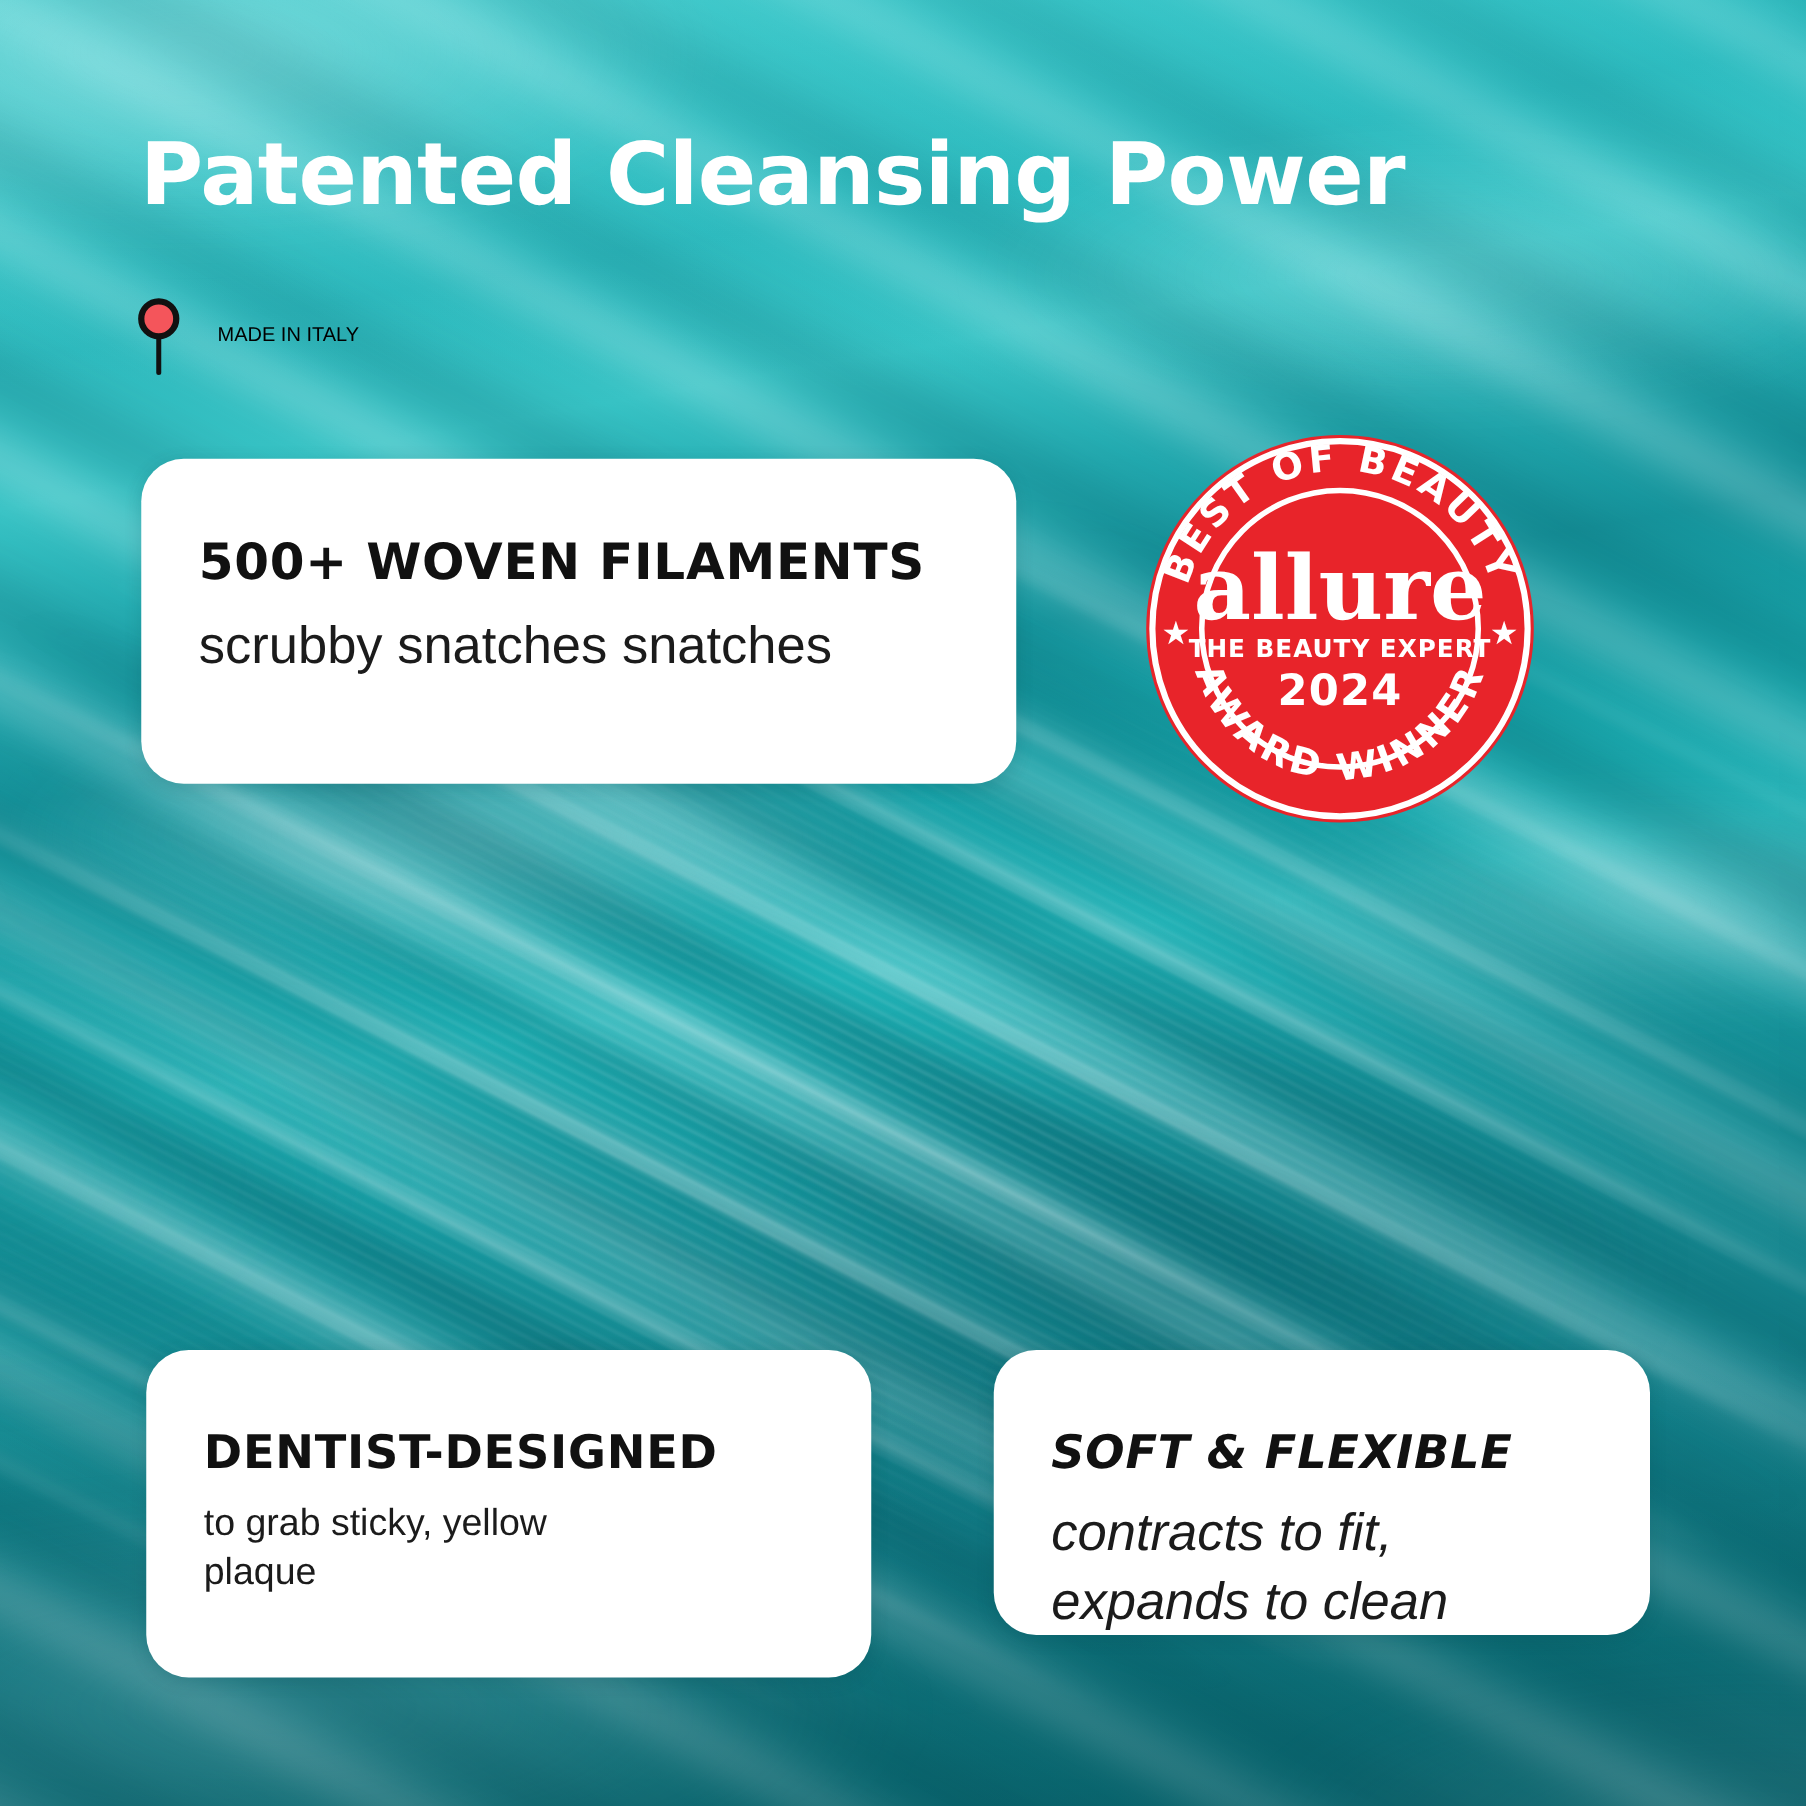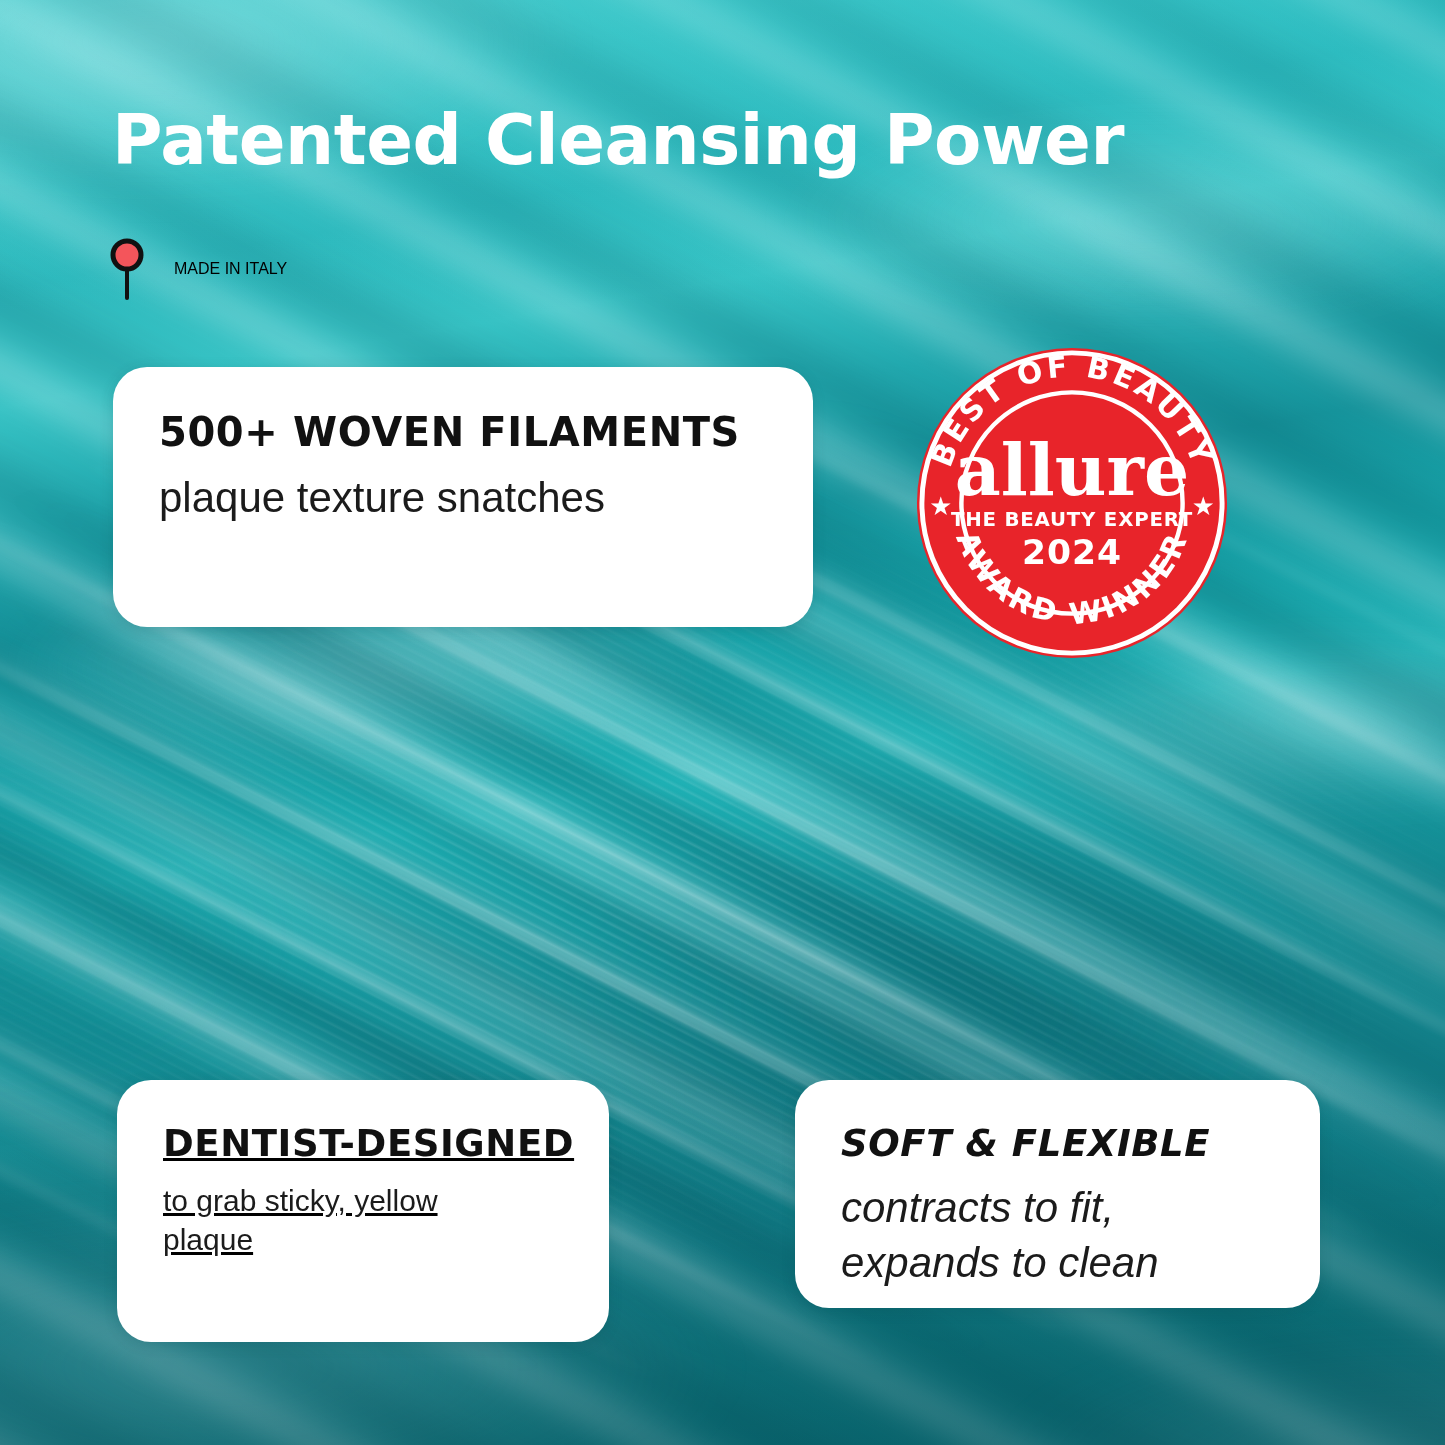--- a/index.html
+++ b/index.html
@@ -139,42 +139,42 @@
     flex: none;
   }
 
   
   .card {
     position: absolute;
     background: #ffffff;
     border-radius: 34px;
     box-sizing: border-box;
     box-shadow: 0 3px 14px rgba(0,60,70,0.16);
-    padding: 42px 44px 38px 46px;
+    padding: 60px 44px 38px 46px;
   }
   .card-title {
     margin: 0 0 16px 0;
     color: #111111;
     font-family: "DejaVu Sans", sans-serif;
     font-weight: 700;
     letter-spacing: 0.6px;
     white-space: nowrap;
   }
   .card-body {
     margin: 0;
     color: #1b1b1b;
     font-family: "Liberation Sans", sans-serif;
     font-weight: 400;
   }
 
   #card-filaments { left: 113px; top: 367px; width: 700px; height: 260px; }
   #card-filaments .card-title { font-size: 40px; }
   #card-filaments .card-body  { font-size: 42px; line-height: 1.30; }
 
-  #card-dentist { left: 117px; top: 1080px; width: 492px; height: 262px; text-decoration: underline; }
+  #card-dentist { left: 117px; top: 1080px; width: 580px; height: 262px; }
   #card-dentist .card-title { font-size: 37px; }
   #card-dentist .card-body  { font-size: 30px; line-height: 1.30; }
 
   #card-flexible { left: 795px; top: 1080px; width: 525px; height: 228px; font-style: italic; }
   #card-flexible .card-title { font-size: 37px; }
   #card-flexible .card-body  { font-size: 42px; line-height: 1.30; }
 
   
   .badge {
     position: absolute;
@@ -205,21 +205,21 @@
         <line x1="21" y1="26" x2="21" y2="60" stroke="#111111" stroke-width="4" stroke-linecap="round"></line>
         <circle cx="21" cy="17" r="14" fill="#F4555B" stroke="#111111" stroke-width="5"></circle>
       </svg>
     </span>
     <span>MADE IN ITALY</span>
   </div>
 
   <div class="card" id="card-filaments">
     <p class="card-title">500+ WOVEN FILAMENTS</p>
     <p class="card-body">
-      <span>plaque texture snatches</span><br>
+      <span>scrubby snatches snatches</span><br>
     </p>
   </div>
 
   <div class="card" id="card-dentist">
     <p class="card-title">DENTIST-DESIGNED</p>
     <p class="card-body">
       <span>to grab sticky, yellow</span><br>
       <span>plaque</span>
     </p>
   </div>

